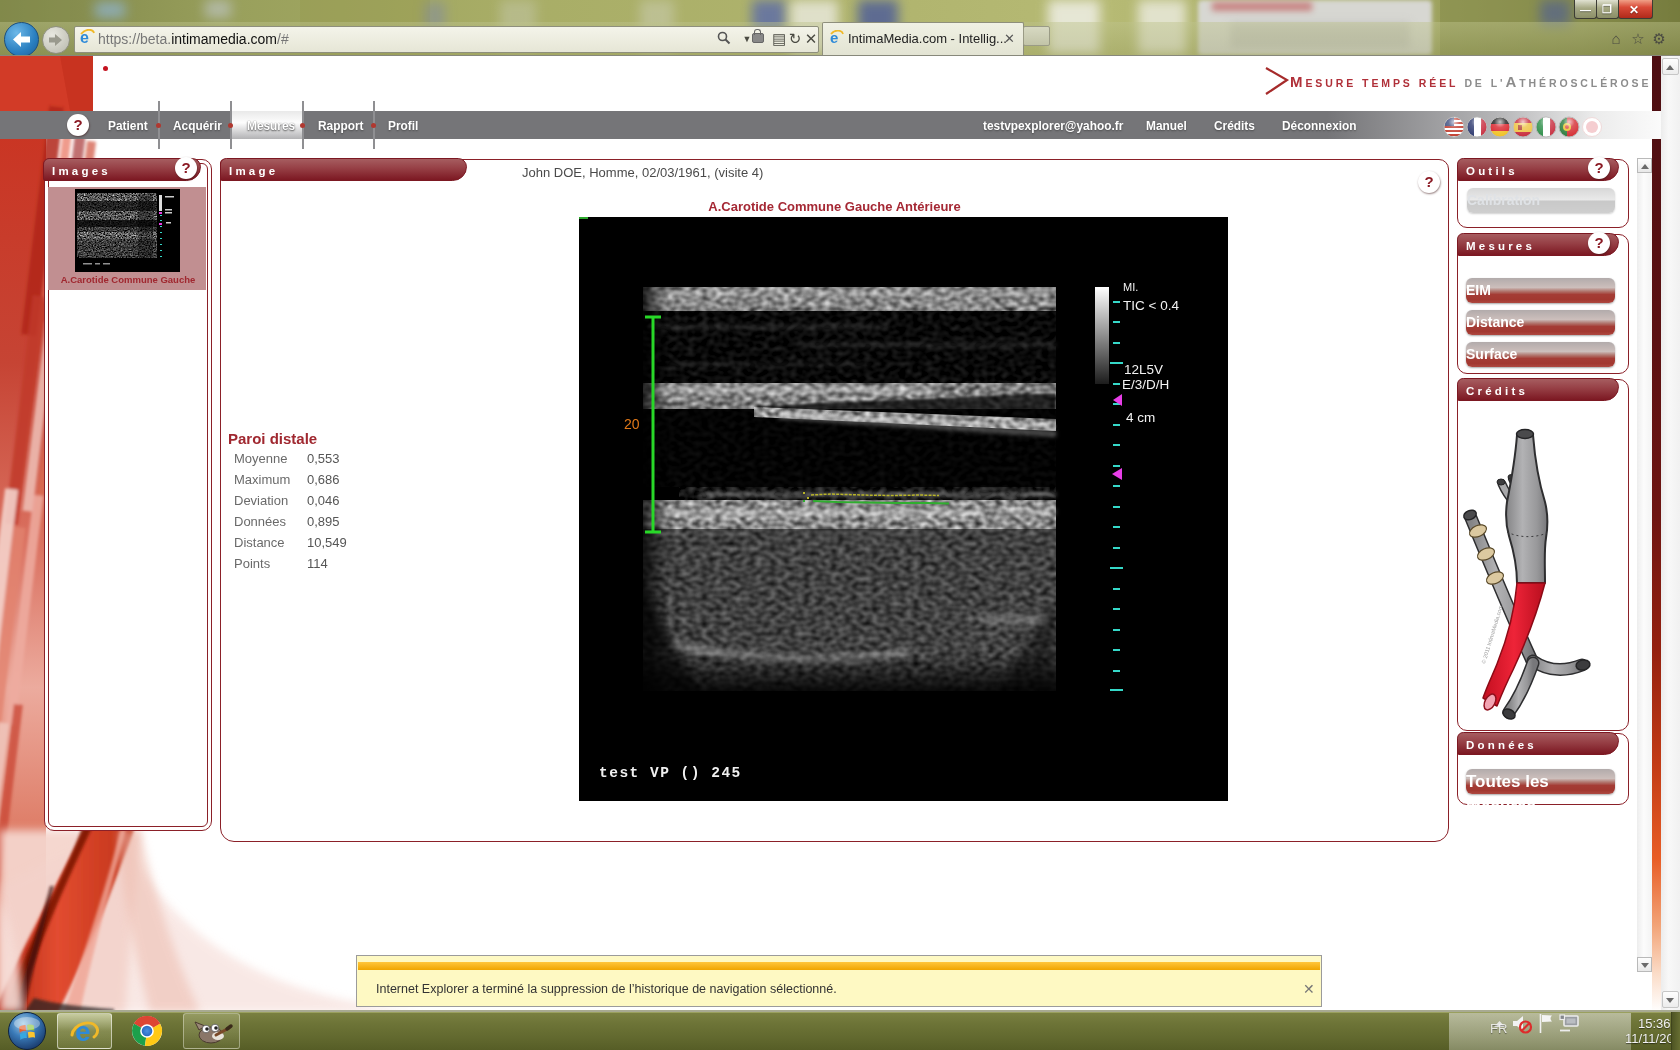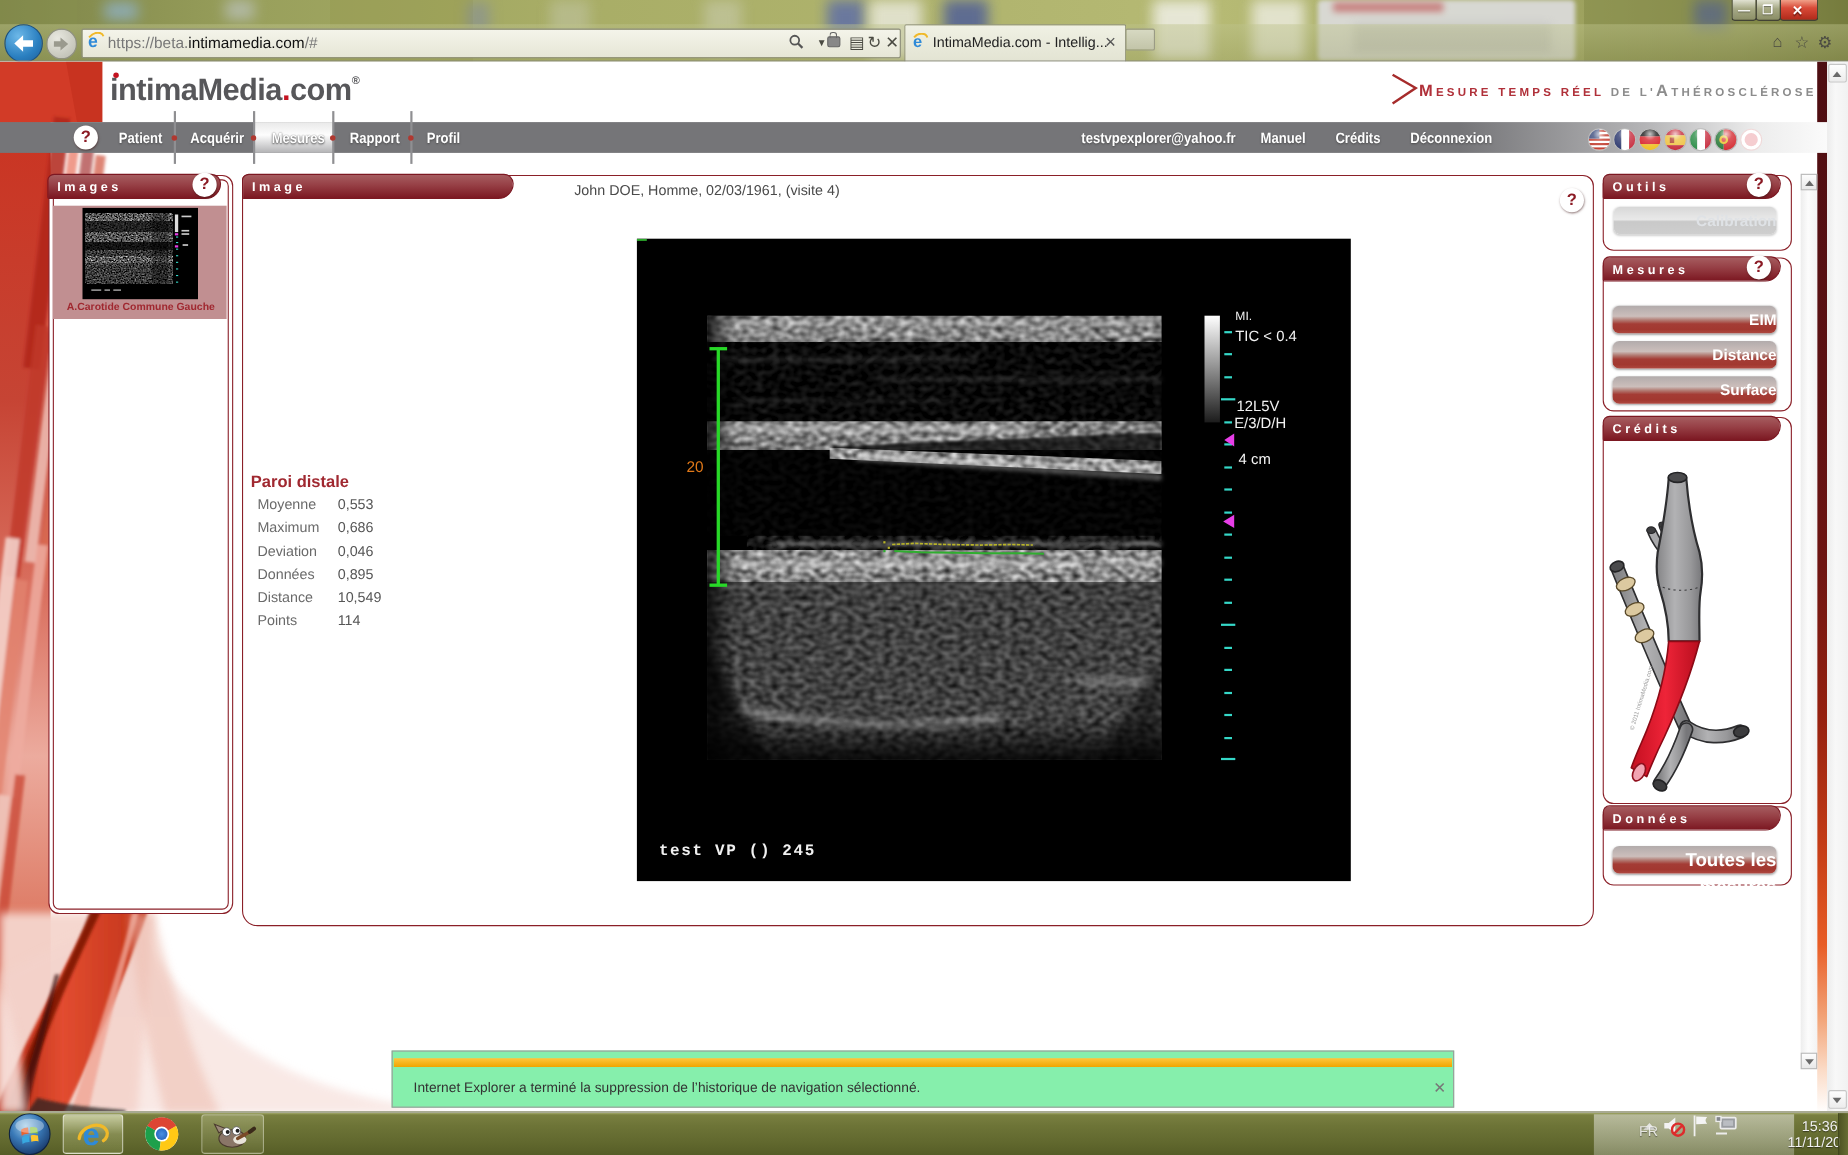--- a/index.html
+++ b/index.html
@@ -33,29 +33,29 @@
 .navsep{position:absolute;width:2px;background:#8f8f92;}
 .navitem{position:absolute;top:62px;color:#fff;font-weight:bold;font-size:13.5px;transform:scaleX(.88);transform-origin:0 50%;text-shadow:0 1px 2px rgba(40,40,40,.55);}
 .navdot{position:absolute;top:67px;width:5px;height:5px;border-radius:50%;background:#b03830;}
 #mesuresbg{left:230px;top:55px;width:73px;height:28px;background:linear-gradient(#e9e9e9 0%,#fdfdfd 42%,#b2b2b4 100%);}
 .qmark{position:absolute;width:22px;height:22px;border-radius:50%;background:#fff;color:#8b1a24;font-weight:bold;font-size:15px;text-align:center;line-height:22px;box-shadow:0.5px 1px 2px rgba(60,20,20,.55);}
 
 #logo{left:100px;top:10px;font-size:28px;font-weight:bold;color:#57575a;letter-spacing:-0.5px;}
 
 .panel{position:absolute;background:#fff;border:1px solid #8b2028;}
 .phead{position:absolute;height:23px;background:linear-gradient(#a65d60 0%,#963f45 45%,#7c1822 100%);border-radius:7px 10px 16px 2px;color:#fff;font-weight:bold;font-size:11.5px;letter-spacing:3.2px;padding:6px 0 0 8px;box-sizing:border-box;border:1px solid #7c1822;}
-.rbtn{position:absolute;left:9px;width:149px;height:25px;border-radius:6px;background:linear-gradient(#b2abab 0%,#ccbebb 38%,#b27a72 52%,#a43c35 66%,#a23830 86%,#ae4840 100%);color:#fff;font-weight:bold;font-size:14px;text-align:right;line-height:25px;box-shadow:0 1px 2px rgba(0,0,0,.35);}
+.rbtn{position:absolute;left:9px;width:149px;height:25px;border-radius:6px;background:linear-gradient(#b2abab 0%,#ccbebb 38%,#b27a72 52%,#a43c35 66%,#a23830 86%,#ae4840 100%);color:#fff;font-weight:bold;font-size:14px;text-align:left;line-height:25px;box-shadow:0 1px 2px rgba(0,0,0,.35);}
 
 #innersb{left:1637px;top:102px;width:15px;height:814px;background:linear-gradient(90deg,#ededed,#fcfcfc 45%,#f3f3f3);}
 .sbbtn{position:absolute;width:15px;height:15px;background:linear-gradient(#fdfdfd,#e8e8e8);border:1px solid #b9b9b9;box-sizing:border-box;}
 #outersb{left:1661px;top:0px;width:19px;height:956px;background:linear-gradient(90deg,#ececec,#f8f8f8 40%,#f1f1f1);}
 .sbbtn2{position:absolute;width:17px;height:17px;background:linear-gradient(#fefefe,#ececec);border:1px solid #c6c6c6;box-sizing:border-box;border-radius:2px;}
 .tri{width:0;height:0;position:absolute;}
 
-#notif{left:356px;top:899px;width:966px;height:52px;background:#86efac;border:1px solid #9b9b9b;box-sizing:border-box;}
+#notif{left:356px;top:899px;width:966px;height:52px;background:#fef9c3;border:1px solid #9b9b9b;box-sizing:border-box;}
 #notifbar{position:absolute;left:1px;top:6px;width:962px;height:8px;background:linear-gradient(#ffc63c,#f0a500);}
 #notiftext{position:absolute;left:19px;top:26px;font-size:12.5px;color:#333;}
 #notifx{position:absolute;left:946px;top:25px;color:#777;font-size:14px;}
 
 #taskbar{left:0;top:1012px;width:1680px;height:38px;background:linear-gradient(#7b8142 0%,#6d7437 30%,#61682e 70%,#565d26 100%);}
 #traylight{position:absolute;left:1449px;top:1px;width:182px;height:37px;background:linear-gradient(rgba(235,235,230,.55),rgba(210,212,200,.38));}
 #tbtop{position:absolute;left:0;top:0;width:1680px;height:1px;background:#9aa05e;}
 .tbtext{position:absolute;color:#f2f2f2;font-size:13px;text-shadow:0 1px 1px rgba(0,0,0,.5);margin-left:28px;}
 #iebtn{position:absolute;left:57px;top:1px;width:55px;height:36px;border:1px solid rgba(255,255,255,.55);border-radius:3px;background:linear-gradient(rgba(240,244,210,.65),rgba(190,196,140,.35) 50%,rgba(160,168,100,.3));box-sizing:border-box;}
 #gimpbtn{position:absolute;left:183px;top:1px;width:57px;height:36px;border:1px solid rgba(250,250,240,.4);border-radius:3px;background:linear-gradient(rgba(200,205,160,.35),rgba(130,136,80,.25));box-sizing:border-box;}
@@ -175,21 +175,20 @@
     <path d="M92,772 C74,810 36,890 18,956 L4,956 C30,880 68,812 82,772 Z" fill="#7e1206" opacity=".9" filter="url(#bl2)"></path>
     <path d="M126,774 C114,820 94,890 80,956 L64,956 C86,890 110,820 120,774 Z" fill="#f0a494" opacity=".8" filter="url(#bl2)"></path>
     <path d="M54,830 C44,870 32,920 24,956 L14,956 C26,912 42,862 50,830 Z" fill="#3a0d08" opacity=".7" filter="url(#bl2)"></path>
     <path d="M34,942 C54,948 84,951 114,953 L114,956 L24,956 Z" fill="#2c2420" opacity=".75" filter="url(#bl2)"></path>
     <path d="M0,840 C10,860 20,900 24,956 L0,956 Z" fill="#f6dcd6" opacity=".9" filter="url(#bl5)"></path>
     <path d="M140,774 C150,820 170,890 200,956 L150,956 C130,880 120,820 118,774 Z" fill="#edbcae" opacity=".55" filter="url(#bl5)"></path>
   </svg>
   </div>
   <div class="abs" id="redstrip"></div>
 
-  <div class="abs" id="logo">intimaMedia<span style="color:#c41320">.</span>com<span style="font-size:10px;vertical-align:15px;">®</span></div>
   <div class="abs" id="slogan" style="left:1262px;top:10px;">
     <svg width="400" height="40" xmlns="http://www.w3.org/2000/svg">
       <path d="M4,2 L25,14 L4,28" fill="none" stroke="#a62b2b" stroke-width="2.2"></path>
       <text x="28" y="21" font-family="Liberation Sans" font-weight="bold" fill="#b03039" font-size="15" letter-spacing="2.9">M<tspan font-size="10.5">ESURE</tspan><tspan dx="6" font-size="10.5">TEMPS</tspan><tspan dx="6" font-size="10.5">RÉEL</tspan><tspan fill="#8c8c8c" dx="6" font-size="10.5">DE</tspan><tspan fill="#8c8c8c" dx="6" font-size="10.5">L'</tspan><tspan fill="#8c8c8c" font-size="15">A</tspan><tspan fill="#8c8c8c" font-size="10.5">THÉROSCLÉROSE</tspan></text>
     </svg>
   </div>
 
   <div class="abs" style="left:103px;top:10px;width:5px;height:5px;border-radius:50%;background:#c41320;z-index:3;"></div>
   <div class="abs" id="navbar"></div>
   <div class="abs" id="mesuresbg"></div>
@@ -348,20 +347,21 @@
           </g>
       </svg>
     </div>
     <div style="position:absolute;left:0;top:114px;width:100%;text-align:center;font-size:9.5px;font-weight:bold;color:#a02830;">A.Carotide Commune Gauche</div>
   </div>
   <div class="phead" style="left:43px;top:102px;width:158px;">Images</div>
   <div class="qmark" style="left:175px;top:101px;">?</div>
 
   <div class="panel" style="left:220px;top:103px;width:1227px;height:681px;border-radius:4px 10px 14px 14px;">
     <div style="position:absolute;left:301px;top:5px;font-size:13px;color:#4a4a4a;">John DOE, Homme, 02/03/1961, (visite 4)</div>
+    <div style="position:absolute;left:0;top:39px;width:1227px;text-align:center;font-size:13px;font-weight:bold;color:#a52834;">A.Carotide Commune Gauche Antérieure</div>
     <div style="position:absolute;left:7px;top:270px;font-size:15px;font-weight:bold;color:#a02830;">Paroi distale</div>
     <div class="mrow" style="top:291px;">
         <span>Moyenne</span>
         <b>0,553</b>
       </div>
     <div class="mrow" style="top:312px;">
         <span>Maximum</span>
         <b>0,686</b>
       </div>
     <div class="mrow" style="top:333px;">

